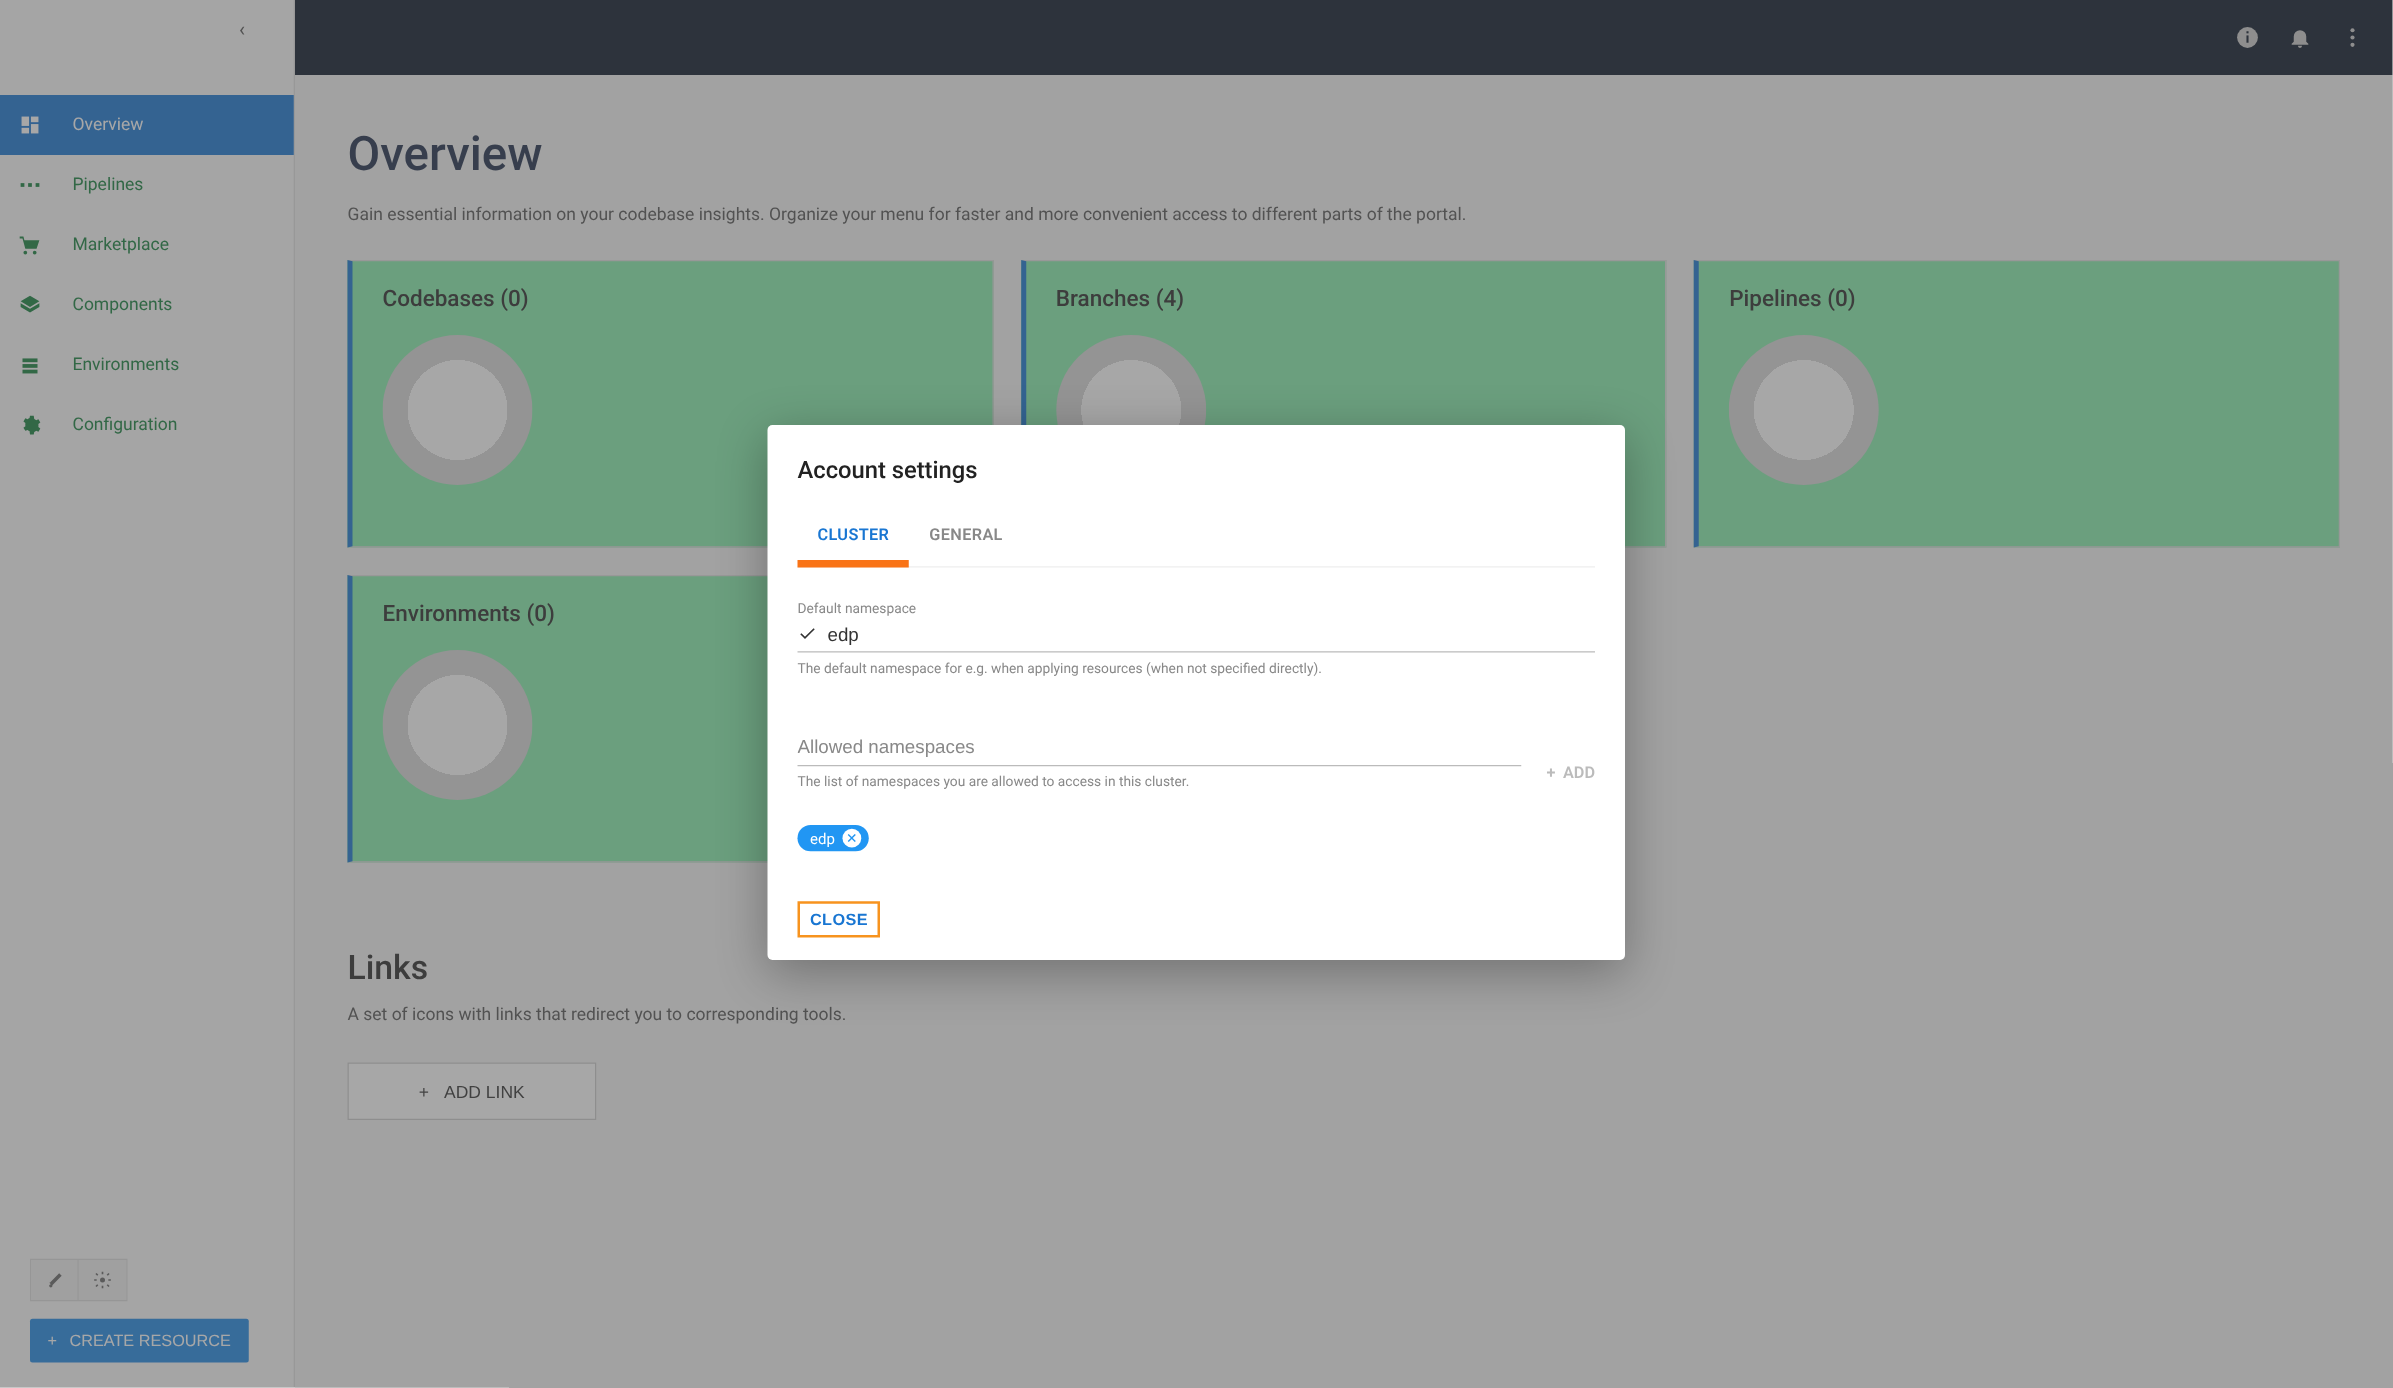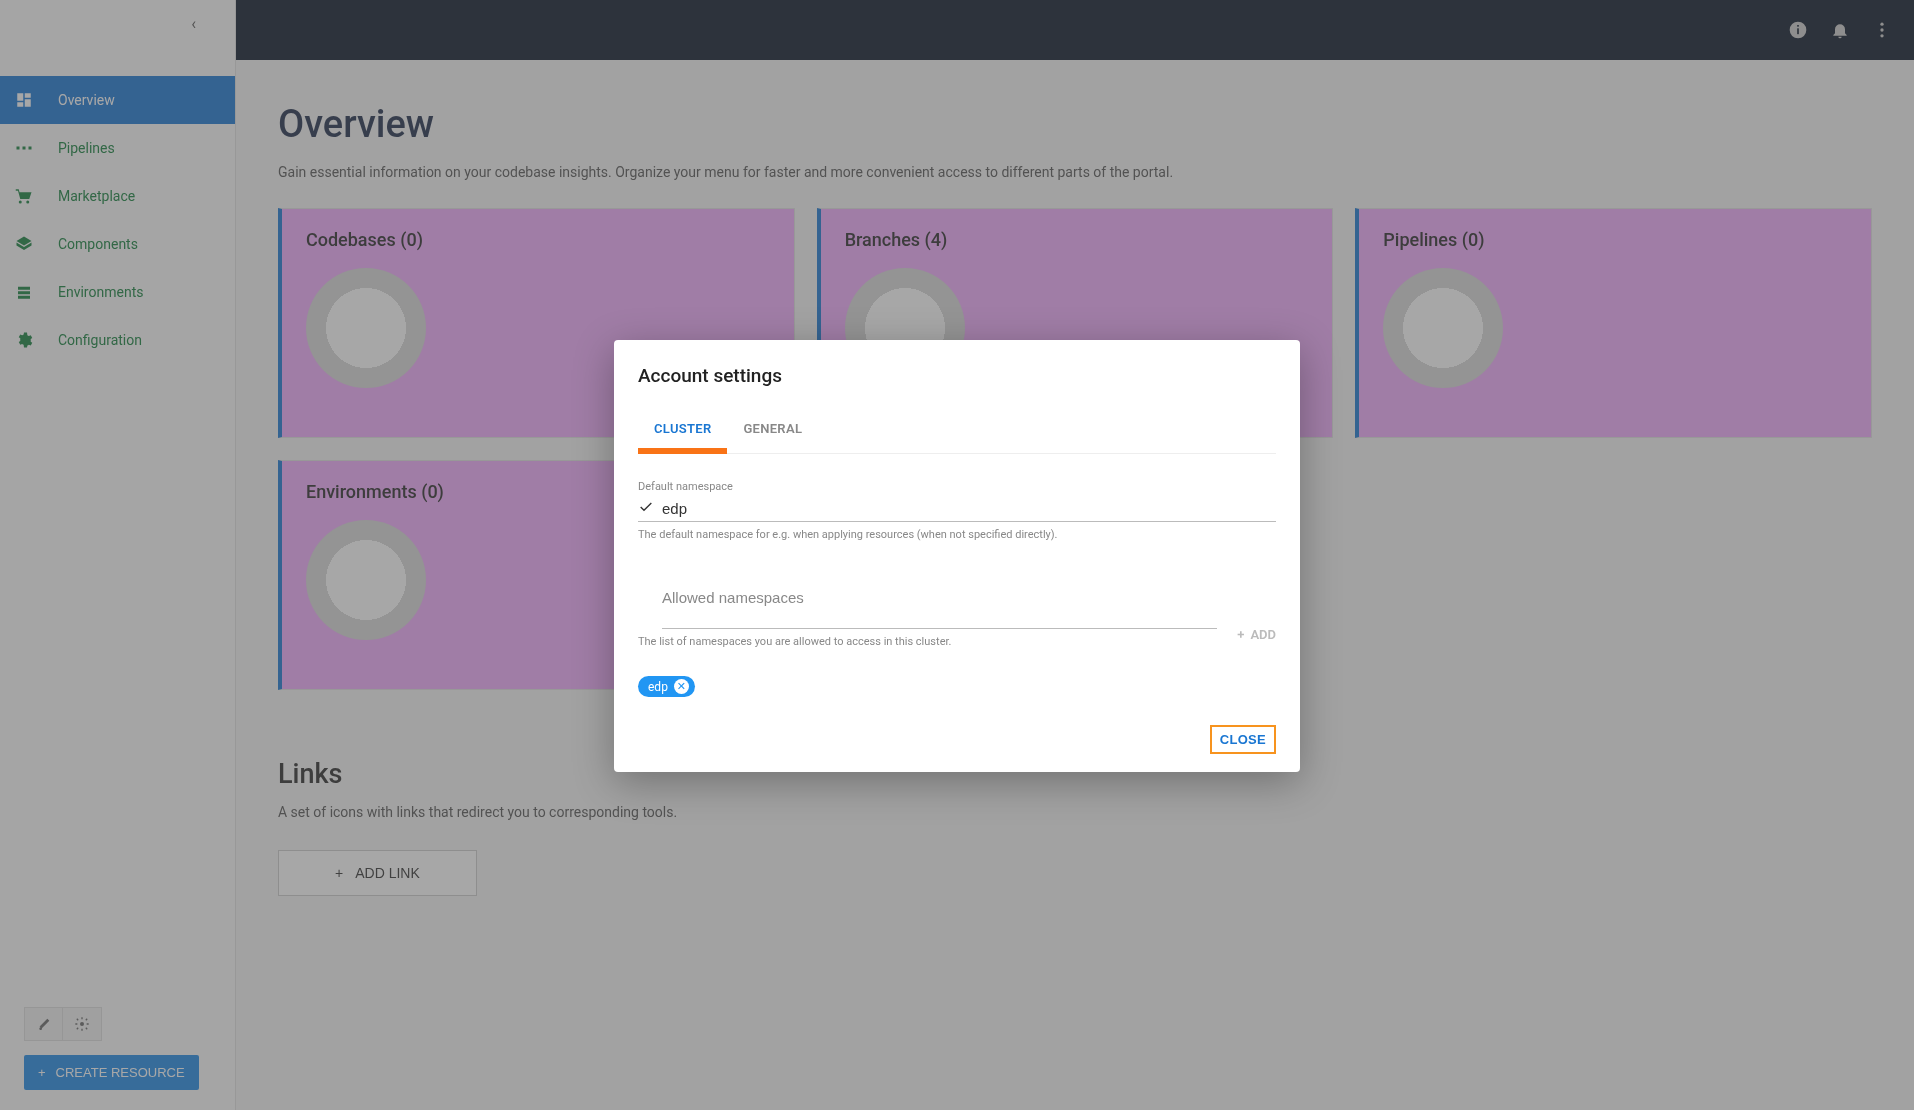--- a/index.html
+++ b/index.html
@@ -92,21 +92,21 @@
       bottom: 0;
       padding: 42px 42px;
       overflow-y: auto;
     }
     .page-title { font-size: 38px; font-weight: 500; color: #1f2d4a; margin-bottom: 18px; }
     .page-subtitle { font-size: 14px; color: #555; margin-bottom: 28px; }
 
     .cards-row { display: flex; gap: 22px; margin-bottom: 22px; }
     .card {
       flex: 1;
-      background: #f0abfc;
+      background: #86efac;
       border: 1px solid #e0e0e0;
       border-left: 4px solid #1976d2;
       padding: 20px 24px;
       height: 230px;
     }
     .card-title { font-size: 18px; font-weight: 500; color: #2a2a2a; margin-bottom: 18px; }
     .donut {
       width: 120px; height: 120px; border-radius: 50%;
       background: radial-gradient(circle, #fff 0 40px, #d8d8d8 40px 60px, transparent 60px);
       background-color: #d8d8d8;
@@ -154,34 +154,34 @@
     }
     .field-input-row input {
       border: none; outline: none; font-size: 15px; flex: 1; color: #333; background: transparent;
     }
     .field-input-row input::placeholder { color: #888; }
     .check-icon { width: 18px; height: 18px; margin-right: 6px; }
     .field-help { font-size: 11px; color: #888; margin-top: 6px; }
 
     .allowed-row { display: flex; align-items: flex-end; gap: 20px; margin-top: 44px; }
     .allowed-input-wrap { flex: 1; }
-    .allowed-input-wrap .field-input-row { padding-bottom: 22px; margin-left: 24px; }
+    .allowed-input-wrap .field-input-row { padding-bottom: 6px; }
     .add-btn {
       display: flex; align-items: center; gap: 6px; color: #bbb; font-size: 13px;
       font-weight: 600; cursor: pointer; padding-bottom: 6px;
     }
 
     .chips { margin-top: 28px; display: flex; gap: 6px; }
     .chip {
       background: #2196f3; color: #fff; border-radius: 12px; padding: 3px 6px 3px 10px;
       font-size: 12px; display: inline-flex; align-items: center; gap: 6px;
     }
     .chip-close { width: 15px; height: 15px; background: #fff; color: #2196f3; border-radius: 50%; display: inline-flex; align-items: center; justify-content: center; font-size: 11px; cursor: pointer; }
 
-    .dialog-actions { display: flex; justify-content: flex-end; margin-top: 28px; }
+    .dialog-actions { display: flex; margin-top: 40px; }
     .close-btn {
       color: #1976d2; font-size: 13px; font-weight: 600; letter-spacing: 0.3px;
       padding: 5px 8px; border: 2px solid #f7931e; cursor: pointer; background: #fff;
     }
   </style>
 </head>
 <body>
 
 <div class="app-container">
 

